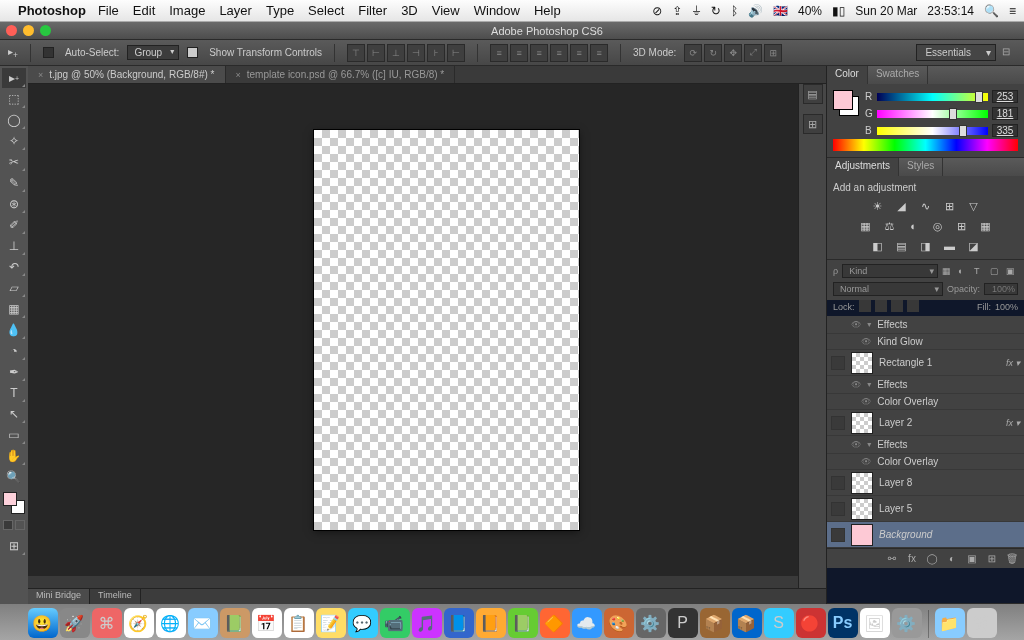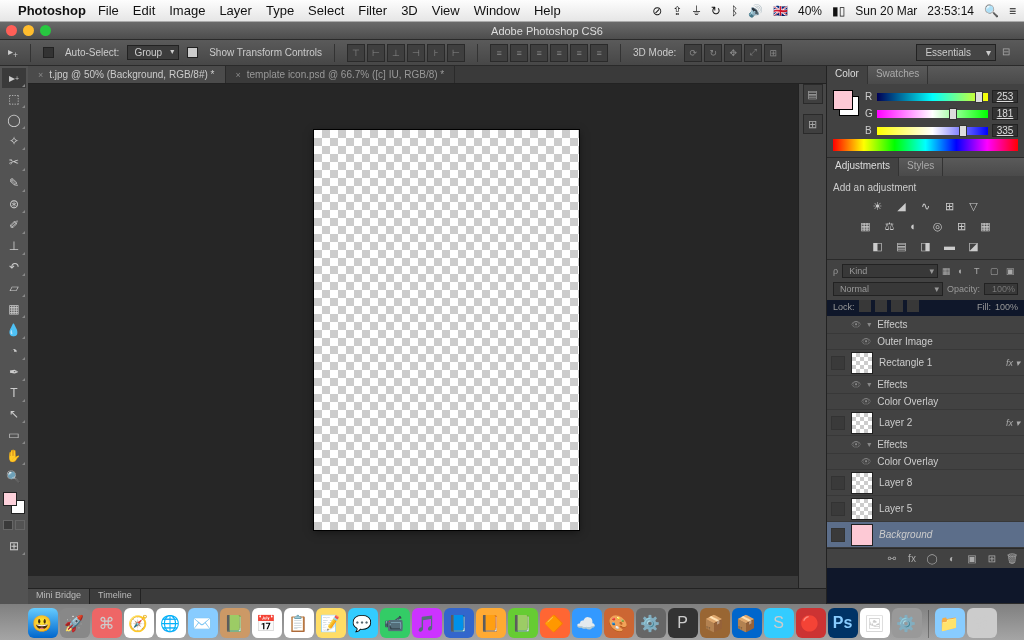--- a/index.html
+++ b/index.html
@@ -383,21 +383,21 @@
       </div>
 
       <div class="layer-list" id="layer-list">
           <div class="layer-item indent">
             <span class="eye-arrow">👁</span>
             <span class="eye-arrow">▾</span>
             <span class="lname">Effects</span>
           </div>
           <div class="layer-item indent2">
             <span class="eye-arrow">👁</span>
-            <span class="lname">Outer Image</span>
+            <span class="lname">Kind Glow</span>
           </div>
           <div class="layer-item">
             <span class="vis"></span>
             <span class="thumb checker"></span>
             <span class="lname">Rectangle 1</span>
             <span class="fx">fx ▾</span>
           </div>
           <div class="layer-item indent">
             <span class="eye-arrow">👁</span>
             <span class="eye-arrow">▾</span>

